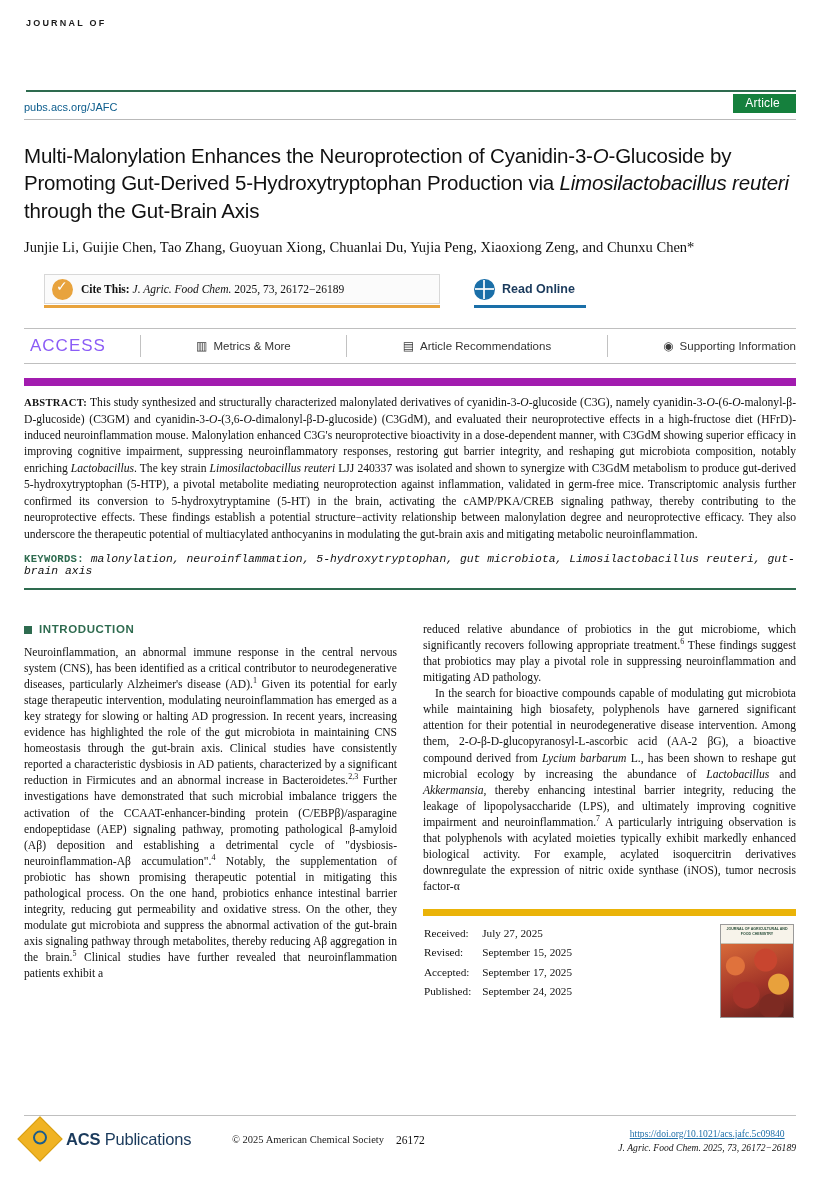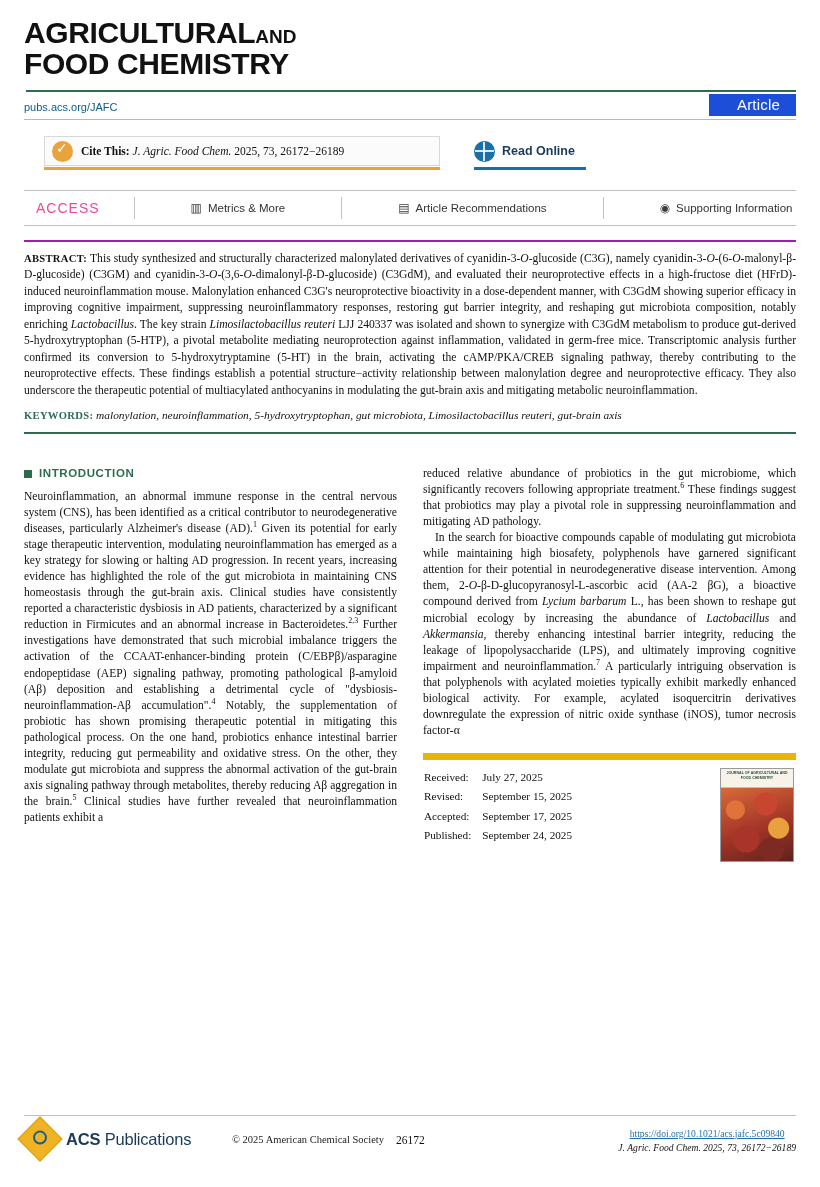--- a/index.html
+++ b/index.html
@@ -70,25 +70,25 @@
   .pubs-link {
     font-family: "Liberation Sans", sans-serif;
     font-size: 11px;
     color: #0b5c8c;
     text-decoration: none;
   }
   .article-tag {
     position: absolute;
     right: 0px;
     top: 2px;
-    background: #1d4ed8;
+    background: #15803d;
     color: #ffffff;
     font-family: "Liberation Sans", sans-serif;
-    font-size: 15px;
-    padding: 2px 16px 3px 28px;
+    font-size: 12px;
+    padding: 2px 16px 3px 12px;
     letter-spacing: 0.2px;
   }
   .pubsbar-rule {
     position: absolute;
     left: 0;
     right: 0;
     bottom: 0;
     height: 1px;
     background: #b9b9b9;
   }
@@ -216,24 +216,24 @@
     position: relative;
     margin-top: 14px;
     height: 34px;
     border-top: 1px solid #bfbfbf;
     border-bottom: 1px solid #bfbfbf;
     display: flex;
     align-items: center;
   }
   .access-word {
     font-family: "Liberation Sans", sans-serif;
-    font-size: 14px;
-    color: #ec4899;
+    font-size: 17px;
+    color: #8b5cf6;
     letter-spacing: 1px;
-    margin-left: 12px;
+    margin-left: 6px;
   }
   .vsep {
     width: 1px;
     height: 22px;
     background: #c2c2c2;
     margin: 0 0px;
   }
   .access-item {
     display: flex;
     align-items: center;
@@ -249,39 +249,39 @@
     font-size: 12px;
     line-height: 1;
   }
   .spacer-sm { width: 34px; }
   .spacer-md { width: 56px; }
 
   
   .abstract-wrap {
     position: relative;
     margin-top: 14px;
-    border-top: 2px solid #a21caf;
+    border-top: 8px solid #a21caf;
     border-bottom: 2px solid #2e6b4f;
     padding: 9px 0 11px 0;
   }
   .abstract {
     font-family: "Liberation Serif", serif;
     font-size: 11.6px;
     line-height: 1.42;
     text-align: justify;
     color: #111;
   }
   .abstract .lbl {
     font-weight: 700;
     font-size: 10.6px;
     letter-spacing: 0.3px;
   }
   .abstract i { font-style: italic; }
   .keywords {
-    font-family: Liberation Serif, serif;
+    font-family: Liberation Mono, monospace;
     font-size: 11.4px;
     margin-top: 10px;
     color: #111;
   }
   .keywords .klbl {
     color: #2e6b4f;
     font-weight: 700;
     font-size: 10.6px;
     letter-spacing: 0.3px;
   }
@@ -446,34 +446,35 @@
   }
   .doi-block a { color: #1f6fa8; text-decoration: underline; }
   .doi-block .cite { font-style: italic; color: #111; }
 </style>
 </head>
 <body>
 
 <div class="page">
 
   <div class="masthead">
-    <div class="journal-title">
-      <span>AGRICULTURAL</span><span class="small">AND</span>
-      <div>FOOD CHEMISTRY</div>
-    </div>
+    <div class="journal-word">JOURNAL OF</div>
     <div class="masthead-rule"></div>
   </div>
 
   <div class="pubsbar">
     <a class="pubs-link" href="#">pubs.acs.org/JAFC</a>
     <div class="article-tag">Article</div>
     <div class="pubsbar-rule"></div>
   </div>
 
-
+  <h1 class="title">
+    <span>Multi-Malonylation Enhances the Neuroprotection of Cyanidin-3-</span><i>O</i><span>-Glucoside by Promoting Gut-Derived 5-Hydroxytryptophan Production via </span><i>Limosilactobacillus reuteri</i><span> through the Gut-Brain Axis</span>
+  </h1>
+
+  <div class="authors">Junjie Li, Guijie Chen, Tao Zhang, Guoyuan Xiong, Chuanlai Du, Yujia Peng, Xiaoxiong Zeng, and Chunxu Chen*</div>
 
   <div class="citebar">
     <div class="cite-box">
       <span class="cite-circle"></span>
       <span class="cite-text">
         <b>Cite This:</b>
         <i>J. Agric. Food Chem.</i>
         <span>2025, 73, 26172−26189</span>
       </span>
     </div>

